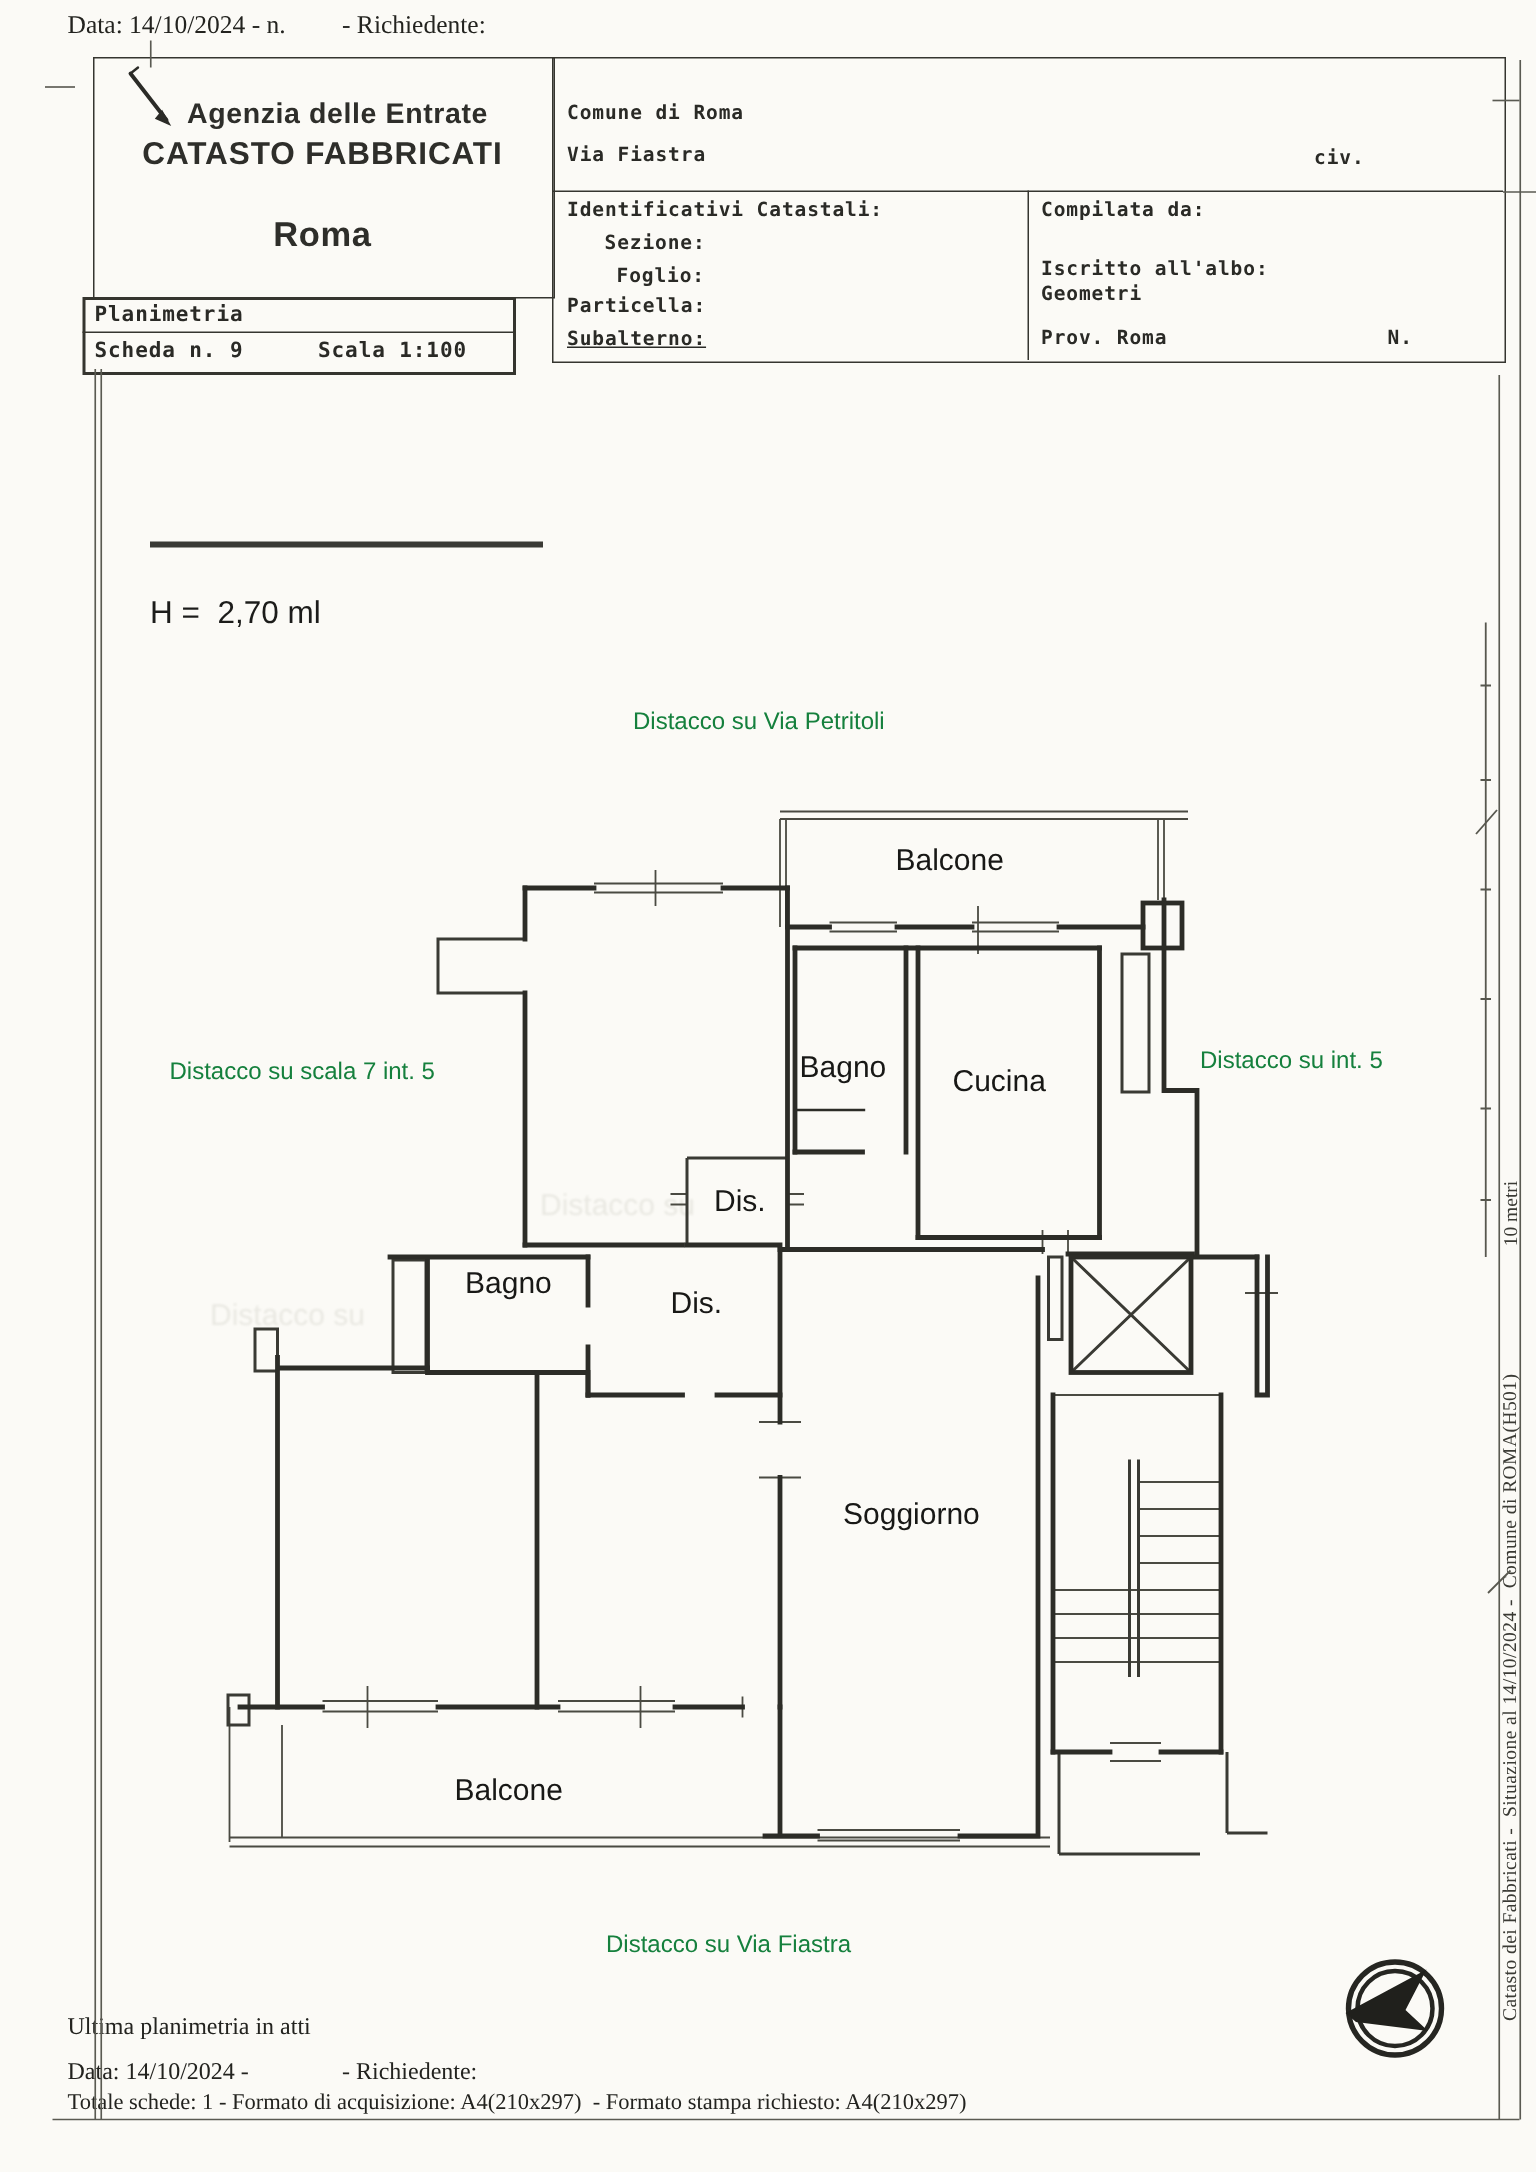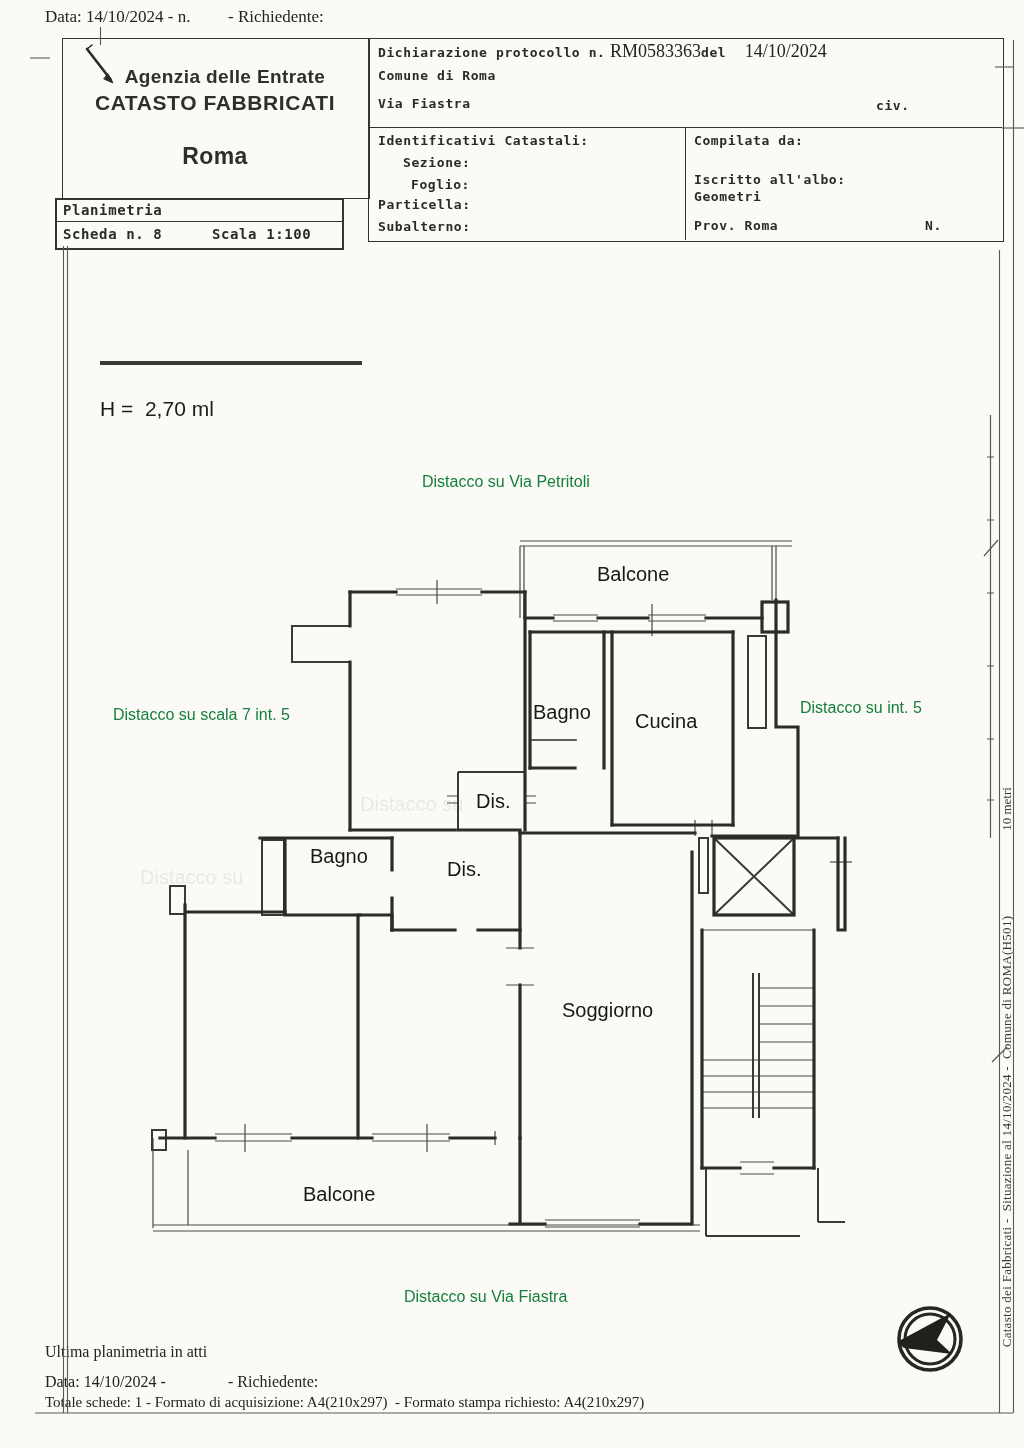--- a/index.html
+++ b/index.html
@@ -30,41 +30,36 @@
   <div class="abs serif" style="left:228px;top:7px;font-size:17px;">- Richiedente:</div>
 
   <div class="box" style="left:62px;top:38px;width:306px;height:159px;border-width:1.4px;"></div>
   <div class="abs logo-line" style="left:100px;top:66px;width:250px;font-size:19px;">Agenzia delle Entrate</div>
   <div class="abs logo-line" style="left:75px;top:91px;width:280px;font-size:21px;letter-spacing:.6px;text-align:center;">CATASTO FABBRICATI</div>
   <div class="abs logo-line" style="left:75px;top:143px;width:280px;font-size:23px;">Roma</div>
 
   <div class="box" style="left:55px;top:198px;width:285px;height:48px;border-width:2px;background:#fbfaf6;"></div>
   <div class="abs" style="left:55px;top:221px;width:289px;height:0;border-top:1.6px solid #35352f;"></div>
   <div class="abs mono" style="left:63px;top:202px;font-size:14px;">Planimetria</div>
-  <div class="abs mono" style="left:63px;top:226px;font-size:14px;">Scheda n. 8</div>
+  <div class="abs mono" style="left:63px;top:226px;font-size:14px;">Scheda n. 9</div>
   <div class="abs mono" style="left:212px;top:226px;font-size:14px;">Scala 1:100</div>
 
   <div class="box" style="left:368px;top:38px;width:634px;height:202px;border-width:1.5px;"></div>
   <div class="abs" style="left:368px;top:127px;width:634px;height:0;border-top:1.5px solid #35352f;"></div>
   <div class="abs" style="left:685px;top:127px;width:0;height:113px;border-left:1.5px solid #35352f;"></div>
 
-  <div class="abs" style="left:378px;top:41px;">
-    <span class="mono">Dichiarazione protocollo n.</span>
-    <span class="serif" style="font-size:18px;">RM0583363</span><span class="mono">del</span>
-    <span class="serif" style="font-size:18px;margin-left:14px;">14/10/2024</span>
-  </div>
   <div class="abs mono" style="left:378px;top:68px;">Comune di Roma</div>
   <div class="abs mono" style="left:378px;top:96px;">Via Fiastra</div>
   <div class="abs mono" style="left:876px;top:98px;">civ.</div>
 
   <div class="abs mono" style="left:378px;top:133px;">Identificativi Catastali:</div>
   <div class="abs mono" style="left:403px;top:155px;">Sezione:</div>
   <div class="abs mono" style="left:411px;top:177px;">Foglio:</div>
   <div class="abs mono" style="left:378px;top:197px;">Particella:</div>
-  <div class="abs mono" style="left:378px;top:219px;">Subalterno:</div>
+  <div class="abs mono" style="left:378px;top:219px;text-decoration:underline;">Subalterno:</div>
 
   <div class="abs mono" style="left:694px;top:133px;">Compilata da:</div>
   <div class="abs mono" style="left:694px;top:172px;">Iscritto all'albo:</div>
   <div class="abs mono" style="left:694px;top:189px;">Geometri</div>
   <div class="abs mono" style="left:694px;top:218px;">Prov. Roma</div>
   <div class="abs mono" style="left:925px;top:218px;">N.</div>
 
   <div class="abs" style="left:100px;top:361px;width:262px;height:3.5px;background:#3a3a35;"></div>
   <div class="abs" style="left:100px;top:397px;font-size:21px;color:#1c1c1a;white-space:pre;">H =  2,70 ml</div>
 

